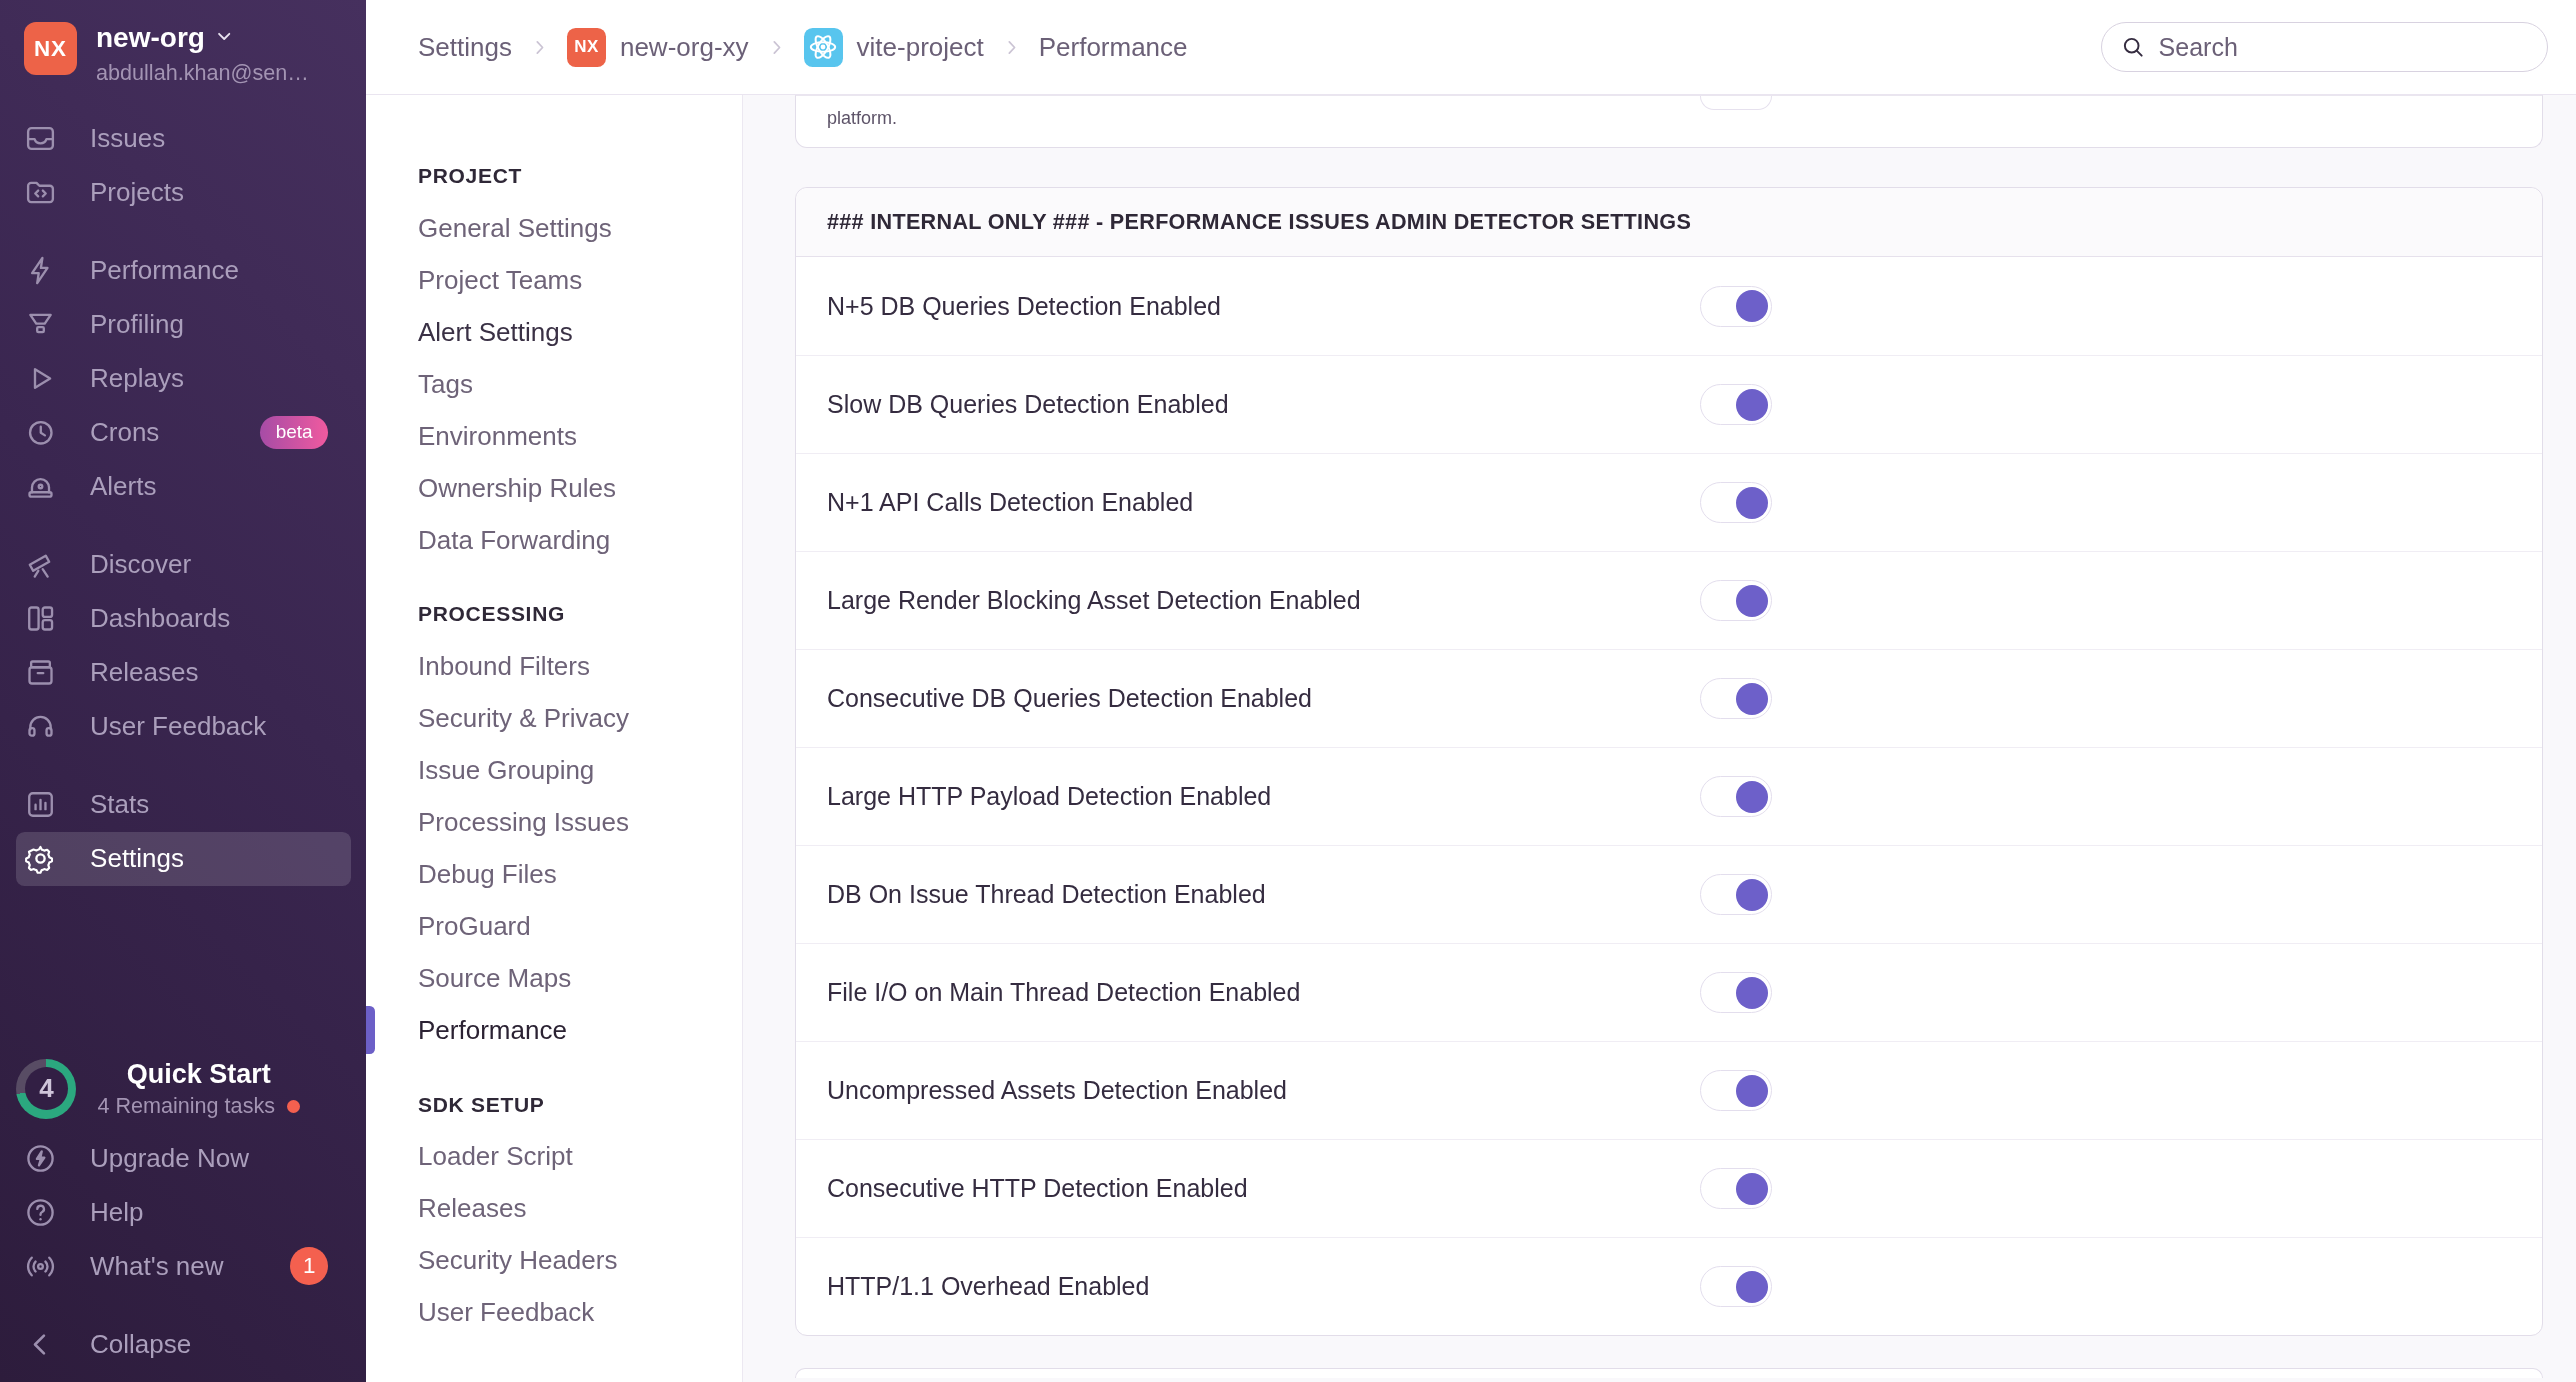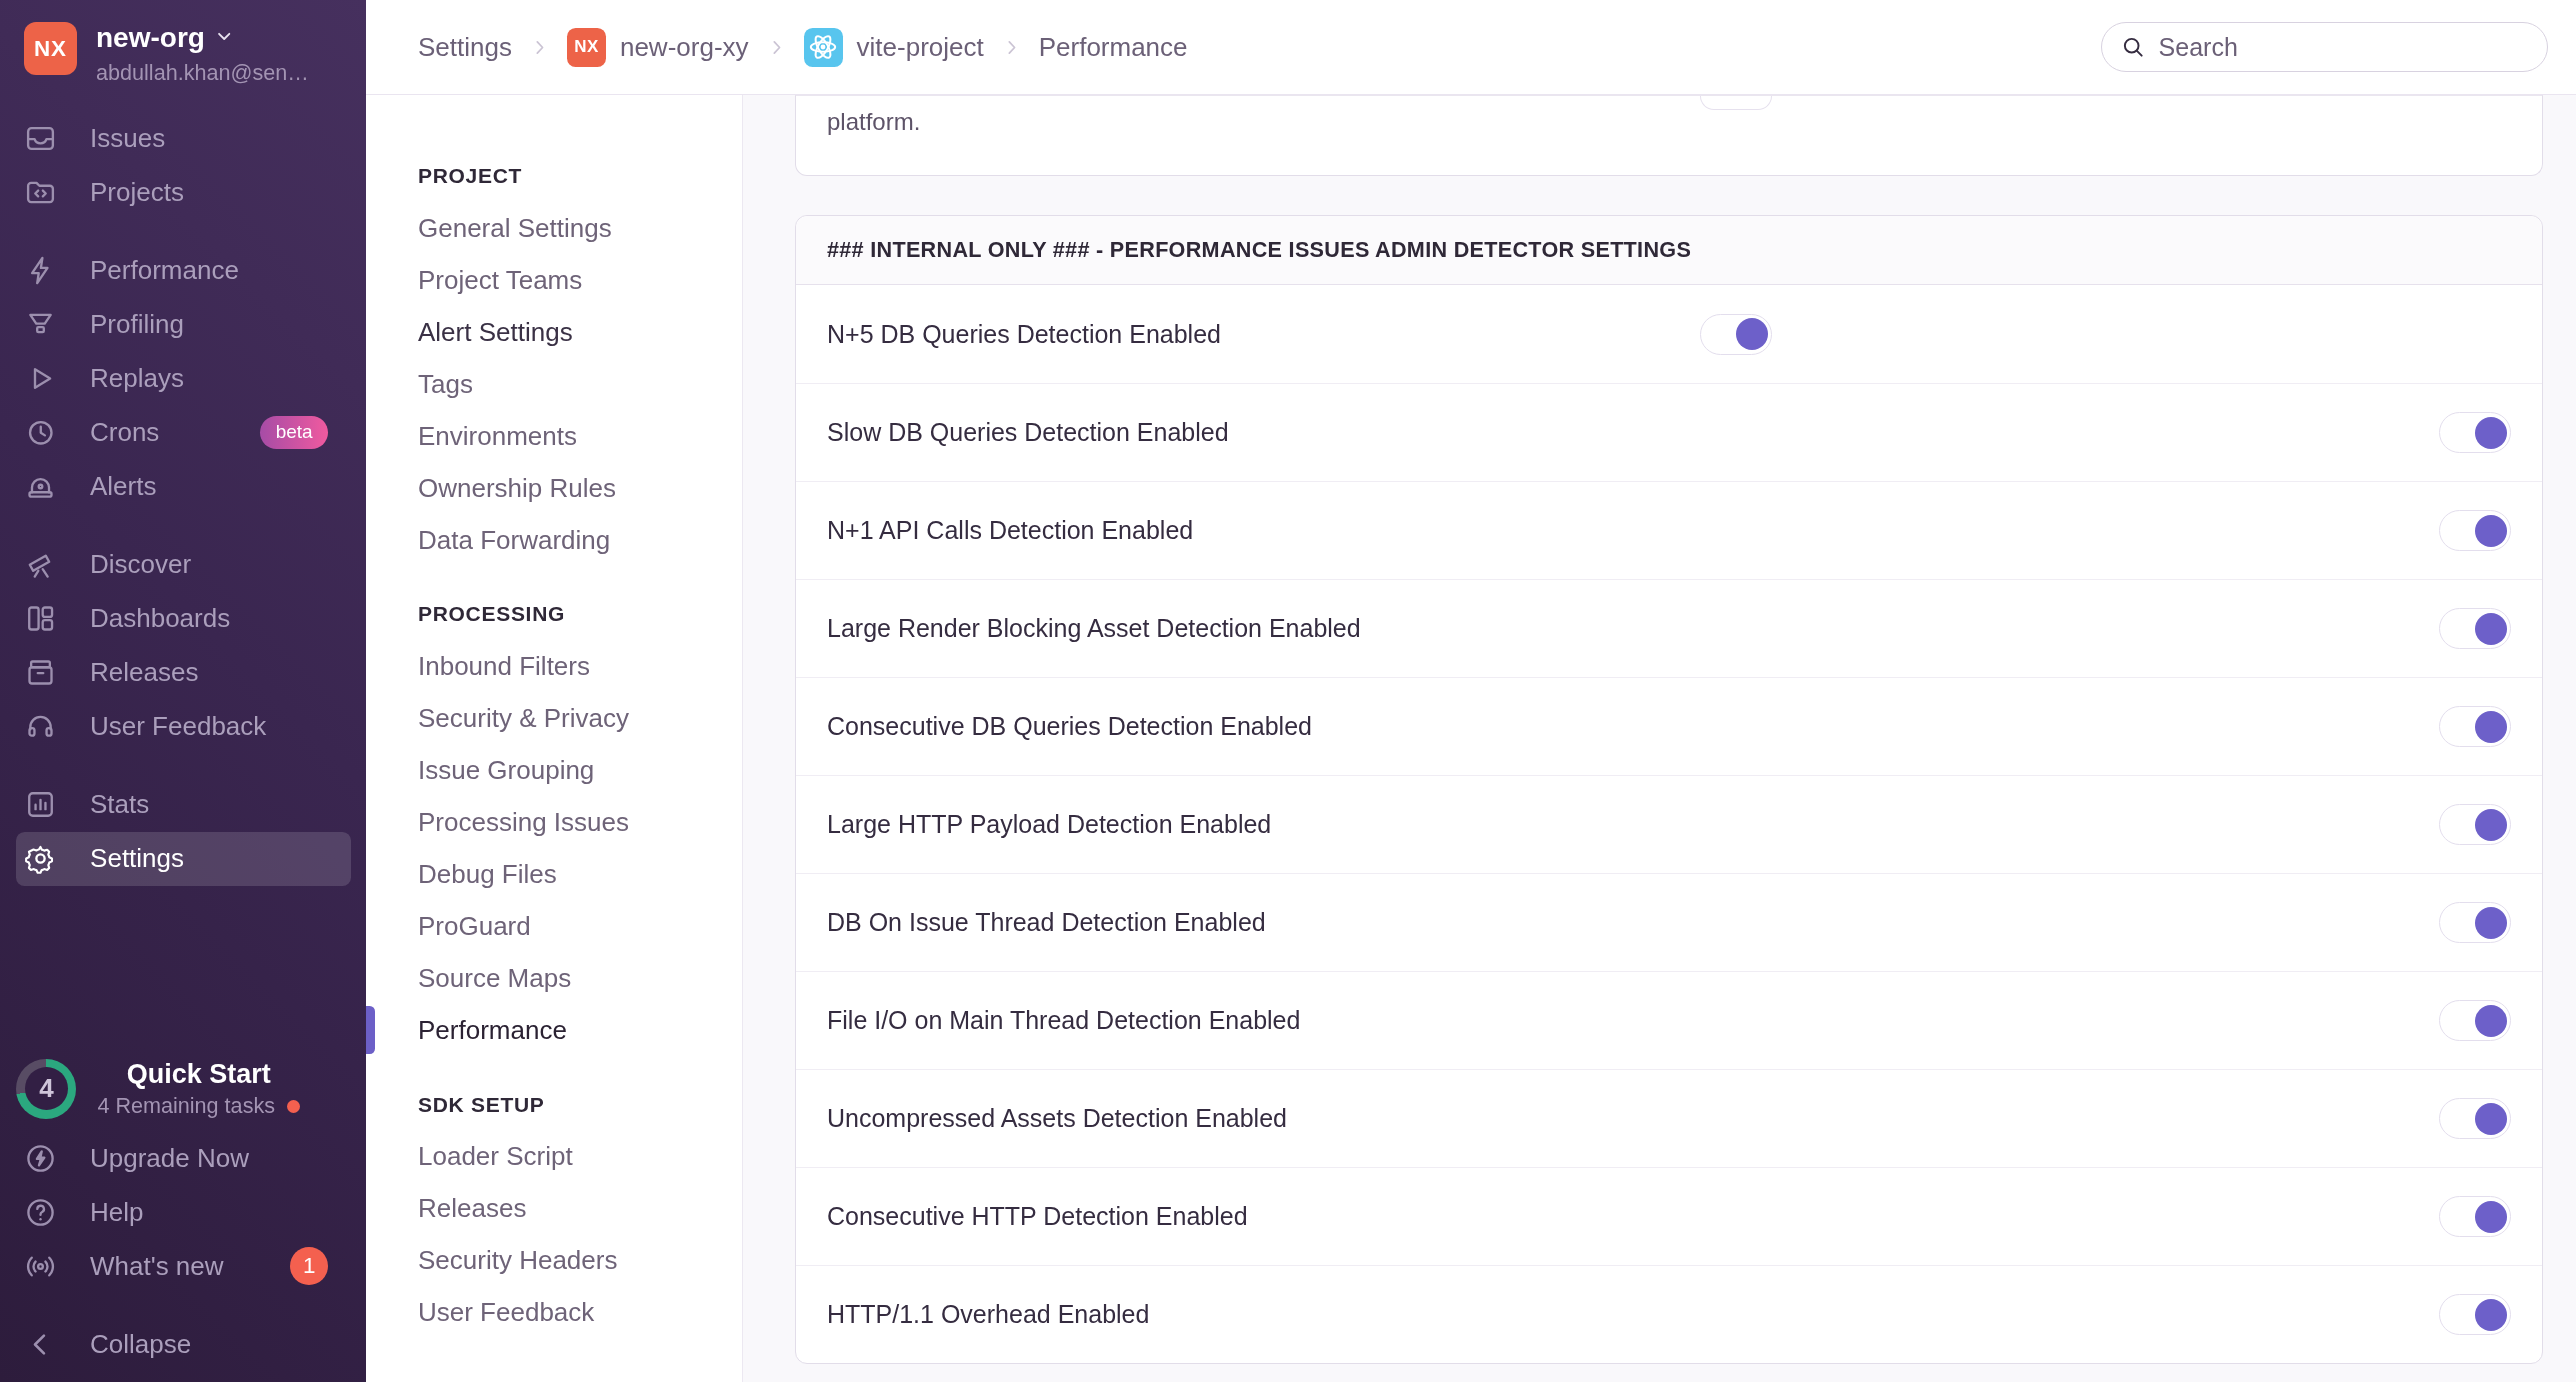--- a/index.html
+++ b/index.html
@@ -68,29 +68,29 @@
   .subnav-title { height:52px; display:flex; align-items:center; font-size:21px; font-weight:700;
     color:#2f2837; letter-spacing:0.7px; }
   .subnav-title.later { margin-top:22.4px; }
   .subnav-item { height:52px; display:flex; align-items:center; font-size:26px; color:#6e6378; position:relative; cursor:pointer; }
   .subnav-item.em { color:#3a3145; }
   .subnav-item.active { color:#2b2233; }
   .active-bar { position:absolute; left:-52px; top:1.7px; width:8.6px; height:48px; background:#6C5FC7; border-radius:0 5.2px 5.2px 0; }
 
   .panel-area { flex:1; min-width:0; padding:0 33px 0 52px; }
   .panel { background:#fff; border:1.7px solid #e2dde9; border-radius:12px; }
-  .panel.partial { height:81px; border-radius:0 0 12px 12px; border-top:1.7px solid #eae6ef; position:relative;
-    padding:12px 31px 0; font-size:24px; color:#5d5368; }
+  .panel.partial { height:53px; border-radius:0 0 12px 12px; border-top:1.7px solid #eae6ef; position:relative;
+    padding:12px 31px 0; font-size:18px; color:#5d5368; }
   .half-toggle { position:absolute; left:904px; top:0; width:72px; height:14px; background:#fff;
     border:1.7px solid #e6e1ee; border-top:none; border-radius:0 0 22.4px 22.4px; }
   .panel.detectors { margin-top:39px; }
   .panel-head { height:69px; background:#fbfafc; border-bottom:1.7px solid #e6e1ec; border-radius:12px 12px 0 0;
     display:flex; align-items:center; padding:0 31px; font-size:21.6px; font-weight:700; color:#2f2837; letter-spacing:0.3px; }
   .prow { height:98px; display:flex; align-items:center; padding:0 31px; }
-  .prow + .prow { border-top:1.7px solid #f0edf4;justify-content:space-between; }
+  .prow + .prow { border-top:1.7px solid #f0edf4; }
   .prow-label { width:873px; flex:none; font-size:25px; color:#352c40; }
   .toggle { width:72px; height:41px; border:1.7px solid #e3deed; border-radius:22.4px; background:#fff;
     position:relative; cursor:pointer; flex:none; }
   .toggle .knob { position:absolute; top:50%; transform:translateY(-50%); right:3.4px; width:32px; height:32px;
     border-radius:50%; background:#6D60C9; }
   .panel.sliver { margin-top:32px; height:10.3px; border-radius:12px 12px 0 0; border-bottom:none; }
 </style>
 </head>
 <body>
 

